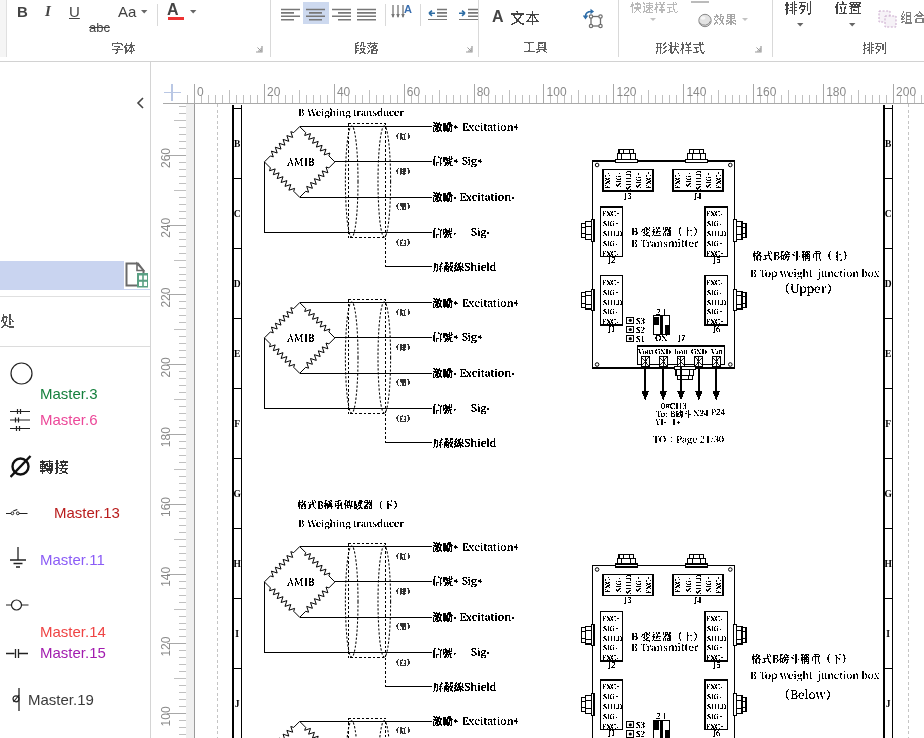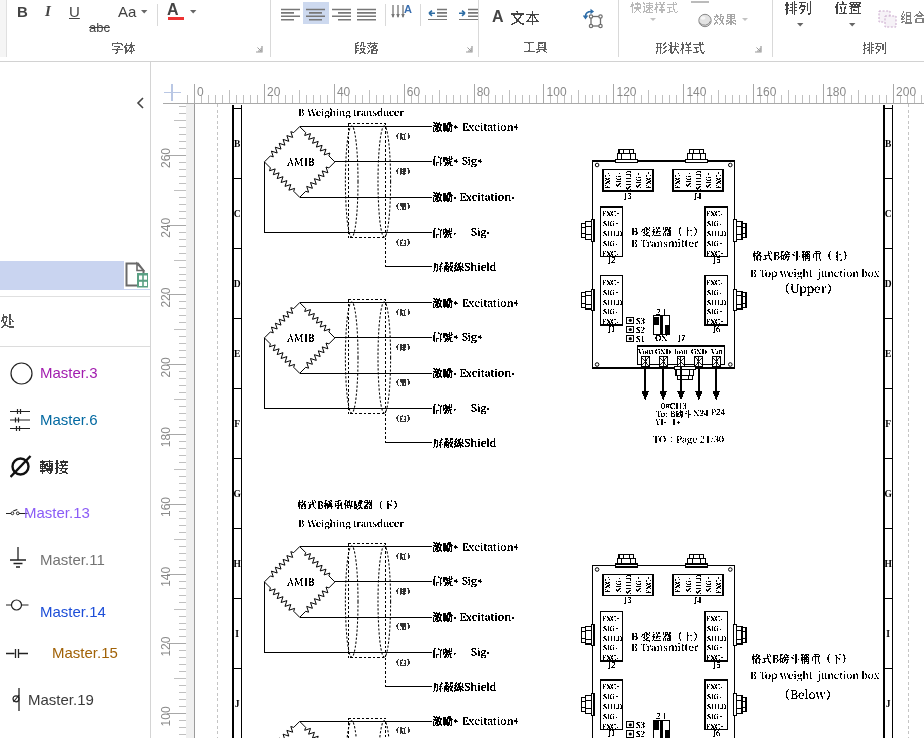--- a/index.html
+++ b/index.html
@@ -550,51 +550,51 @@
       <rect x="19.8" y="21.8" width="3.2" height="4.2" fill="#fff"></rect>
     </svg>
     <div style="position:absolute;left:0px;top:296px;width:150px;height:1px;background:#e0e0e0"></div>
     <svg style="position:absolute;left:1px;top:314px" width="14" height="15">
       <use href="#gchu" fill="#555"></use>
     </svg>
     <div style="position:absolute;left:0px;top:345.5px;width:150px;height:1px;background:#dcdcdc"></div>
     <svg style="position:absolute;left:9.5px;top:361.5px" width="34" height="26">
       <circle cx="11.5" cy="11.5" r="10.5" stroke="#222" stroke-width="1.2" fill="none"></circle>
     </svg>
-    <div style="position:absolute;left:40px;top:364px;font:15px 'Liberation Sans';color:#a21caf">Master.3</div>
+    <div style="position:absolute;left:40px;top:385px;font:15px 'Liberation Sans';color:#15803d">Master.3</div>
     <svg style="position:absolute;left:10px;top:408px" width="34" height="26">
       <path d="M0 3.5h20M0 12h20M0 20.5h20" stroke="#222" stroke-width="1.2"></path>
       <path d="M7.5 1v5M10.5 1v5M5.5 9.5v5M8.5 9.5v5M6.5 18v5M9.5 18v5" stroke="#222" stroke-width="1.2"></path>
     </svg>
-    <div style="position:absolute;left:40px;top:411px;font:15px 'Liberation Sans';color:#0369a1">Master.6</div>
+    <div style="position:absolute;left:40px;top:411px;font:15px 'Liberation Sans';color:#ec4899">Master.6</div>
     <svg style="position:absolute;left:10px;top:454px" width="34" height="26">
       <circle cx="10.5" cy="12.5" r="8" stroke="#111" stroke-width="2.4" fill="none"></circle>
       <path d="M0.5 23L20.5 2" stroke="#111" stroke-width="2.4"></path>
     </svg>
     <svg style="position:absolute;left:40px;top:459.5px" width="29" height="15">
       <use href="#gzhuanjie" fill="#333"></use>
     </svg>
     <svg style="position:absolute;left:6px;top:504.5px" width="34" height="26">
       <path d="M0 8.5h5M13 8.5h8.5" stroke="#222" stroke-width="1.2"></path>
       <circle cx="6.4" cy="8.3" r="1.4" stroke="#222" fill="none"></circle>
       <circle cx="11.8" cy="8.3" r="1.4" stroke="#222" fill="none"></circle>
       <path d="M7.3 6l4-1.5" stroke="#222" stroke-width="1.2"></path>
     </svg>
-    <div style="position:absolute;left:24px;top:504px;font:15px 'Liberation Sans';color:#8b5cf6">Master.13</div>
+    <div style="position:absolute;left:54px;top:504px;font:15px 'Liberation Sans';color:#b91c1c">Master.13</div>
     <svg style="position:absolute;left:9.5px;top:547px" width="34" height="26">
       <path d="M8 0v13M0 13h16M3.5 16.5h9M6 20h4" stroke="#222" stroke-width="1.3"></path>
     </svg>
-    <div style="position:absolute;left:40px;top:551px;font:15px 'Liberation Sans';color:#737373">Master.11</div>
+    <div style="position:absolute;left:40px;top:551px;font:15px 'Liberation Sans';color:#8b5cf6">Master.11</div>
     <svg style="position:absolute;left:5.5px;top:598.5px" width="34" height="26">
       <path d="M0 6h5.5M15.5 6h7" stroke="#222" stroke-width="1.2"></path>
       <circle cx="10.5" cy="6" r="5" stroke="#222" stroke-width="1.2" fill="none"></circle>
     </svg>
-    <div style="position:absolute;left:40px;top:603px;font:15px 'Liberation Sans';color:#1d4ed8">Master.14</div>
+    <div style="position:absolute;left:40px;top:623px;font:15px 'Liberation Sans';color:#ef4444">Master.14</div>
     <svg style="position:absolute;left:5.5px;top:647.5px" width="34" height="26">
       <path d="M0 5.5h8.5M13 5.5h9M9.5 1v9M12.5 1v9" stroke="#222" stroke-width="1.3"></path>
     </svg>
-    <div style="position:absolute;left:52px;top:644px;font:15px 'Liberation Sans';color:#a16207">Master.15</div>
+    <div style="position:absolute;left:40px;top:644px;font:15px 'Liberation Sans';color:#a21caf">Master.15</div>
     <svg style="position:absolute;left:9.5px;top:687.5px" width="34" height="26">
       <path d="M9 0v23" stroke="#222" stroke-width="1.3"></path>
       <circle cx="6" cy="10.8" r="3" stroke="#222" stroke-width="1.2" fill="none"></circle>
       <path d="M9 7l-5.5 7" stroke="#222" stroke-width="1.2"></path>
     </svg>
     <div style="position:absolute;left:28px;top:691px;font:15px 'Liberation Sans';color:#3b3b3b">Master.19</div>
 </div>
 </body></html>

